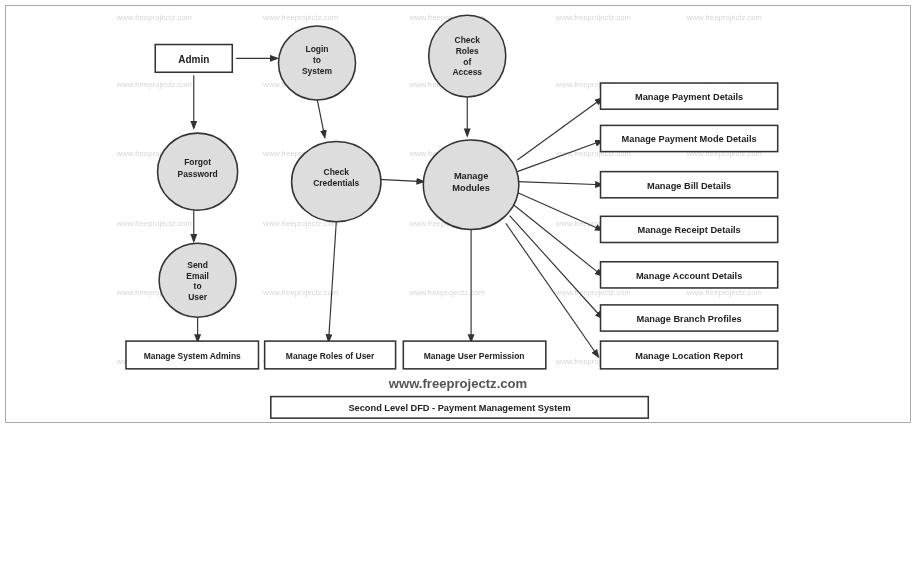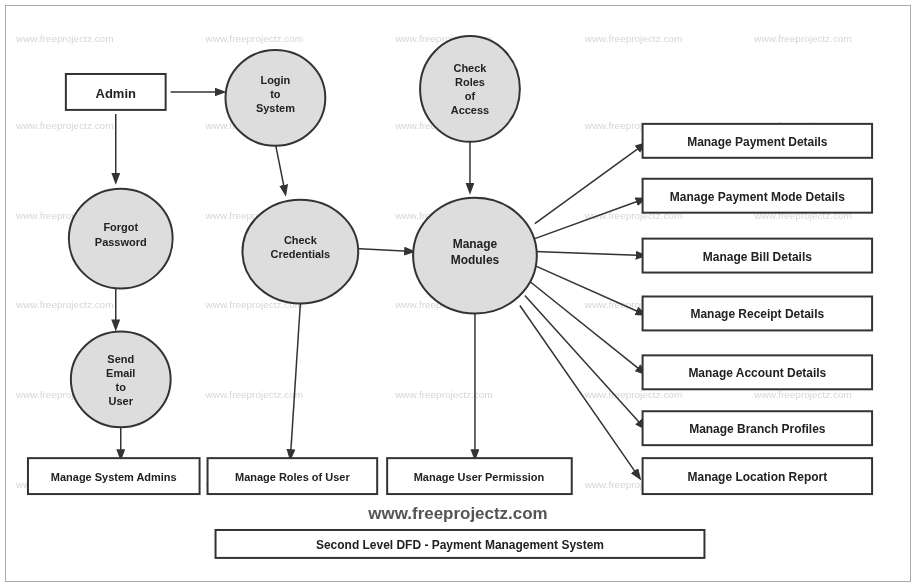--- a/index.html
+++ b/index.html
@@ -9,21 +9,21 @@
       background: #fff;
       font-family: Arial, sans-serif;
       overflow: hidden;
       position: relative;
     }
     .diagram-container {
       position: absolute;
       top: 5px;
       left: 5px;
       width: 906px;
-      height: 577px;
+      height: 418px;
       background: #fff;
       border: 1px solid #aaa;
     }
     
     .diagram-svg {
       position: absolute;
       top: 0; left: 0;
       width: 100%;
       height: 100%;
     }

